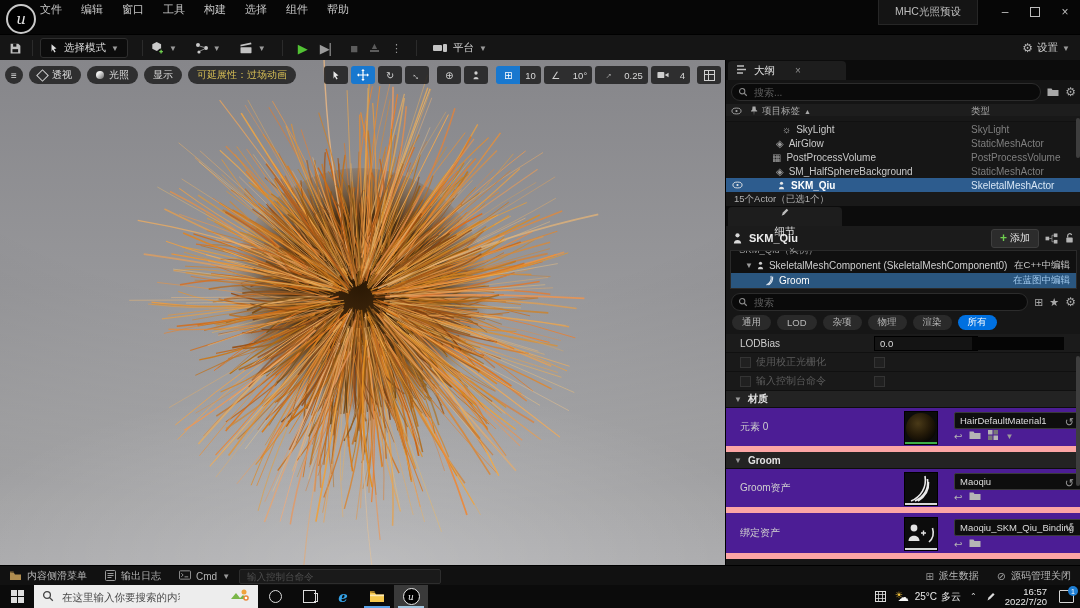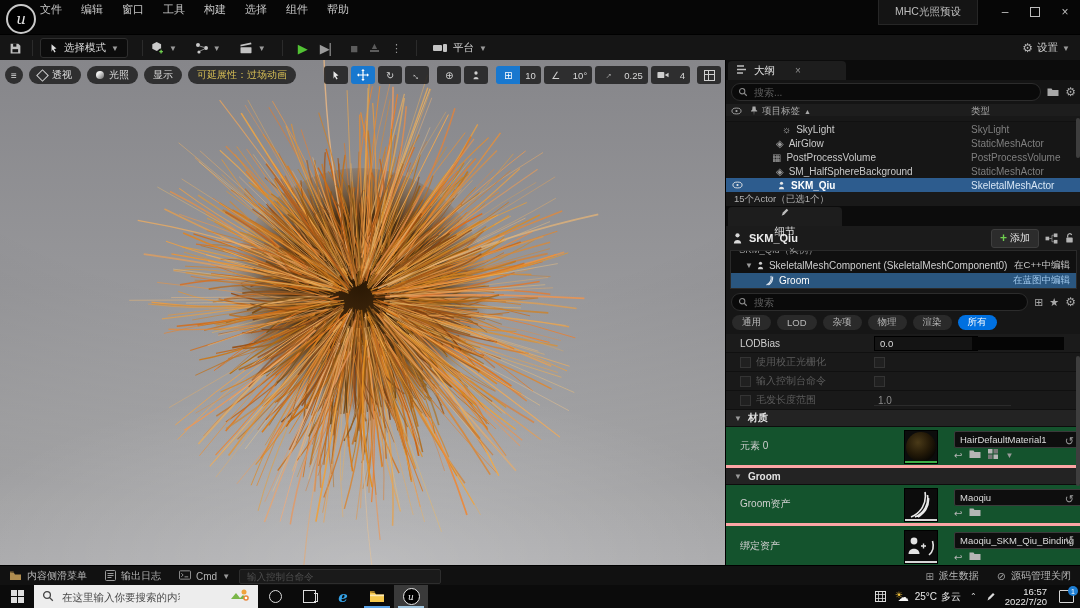--- a/index.html
+++ b/index.html
@@ -84,21 +84,21 @@
   .prow{position:relative;height:18px;display:flex;align-items:center;font-size:10px;color:#cfcfcf;
         border-bottom:1px solid #101010;background:#1b1b1b;}
   .prow .lab{padding-left:14px;}
   .valfield{position:absolute;left:148px;width:92px;height:13px;background:#141414;border:1px solid #000;
             display:flex;align-items:center;padding:0 5px;font-size:9.5px;color:#dcdcdc;}
   .slider{position:absolute;left:246px;width:92px;height:13px;background:#050505;}
   .prow.off{color:#5b5b5b;background:#191919;}
   .cbox{width:9px;height:9px;background:#202020;border:1px solid #343434;margin:0 5px 0 14px;}
   .sechead{height:16px;background:#232323;display:flex;align-items:center;gap:6px;padding-left:8px;
            font-size:10px;color:#e2e2e2;font-weight:bold;border-bottom:1px solid #0d0d0d;}
-  .bigrow{position:relative;background:#14532d;border-bottom:3px solid #fca5a5;text-decoration:underline;}
+  .bigrow{position:relative;background:#4c1d95;border-bottom:6px solid #fca5a5;text-decoration:underline;}
   .bigrow .lab{position:absolute;left:14px;top:50%;transform:translateY(-50%);font-size:10px;color:#cfcfcf;}
   .thumb{position:absolute;left:178px;top:3px;width:32px;height:32px;background:#0c0c0c;border:1px solid #000;}
   .thumb .under{position:absolute;left:0;right:0;bottom:0;height:2px;}
   .dd{position:absolute;left:228px;top:4px;height:15px;background:#0e0e0e;border:1px solid #3a3a3a;
       border-radius:2px;display:flex;align-items:center;font-size:9.5px;color:#dcdcdc;padding:0 5px;}
   .miniicons{position:absolute;left:228px;top:22px;display:flex;gap:7px;align-items:center;color:#b5b5b5;font-size:10px;}
   .reset{position:absolute;right:7px;top:8px;color:#9a9a9a;font-size:11px;}
   .vscroll{position:absolute;right:1px;width:4px;border-radius:2px;background:#3e3e3e;}
 
   
@@ -1371,26 +1371,20 @@
       <div class="prow off">
         <span class="cbox"></span>
         <span>使用校正光栅化</span>
         <span class="cbox" style="position:absolute;left:148px;margin:0;"></span>
       </div>
       <div class="prow off">
         <span class="cbox"></span>
         <span>输入控制台命令</span>
         <span class="cbox" style="position:absolute;left:148px;margin:0;"></span>
       </div>
-      <div class="prow off">
-        <span class="cbox"></span>
-        <span>毛发长度范围</span>
-        <span style="position:absolute;left:152px;color:#8a8a8a;">1.0</span>
-        <span style="position:absolute;left:148px;right:70px;bottom:3px;height:1px;background:#2b2b2b;"></span>
-      </div>
 
       <div class="sechead">
         <span class="chev">▼</span>
           <span>材质</span>
       </div>
       <div class="bigrow" style="height:38px;">
         <span class="lab">元素 0</span>
         <div class="thumb">
           <span style="position:absolute;inset:1px;border-radius:50%;background:radial-gradient(circle at 40% 35%, #4a3a18 0%, #241a08 45%, #0a0804 75%);"></span>
           <span class="under" style="background:#3fae46;"></span>

